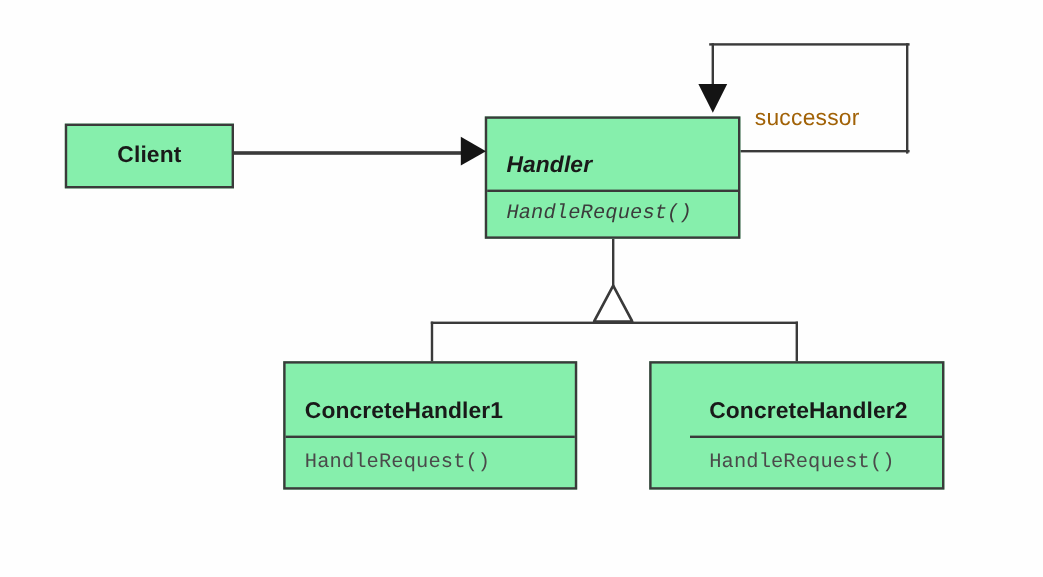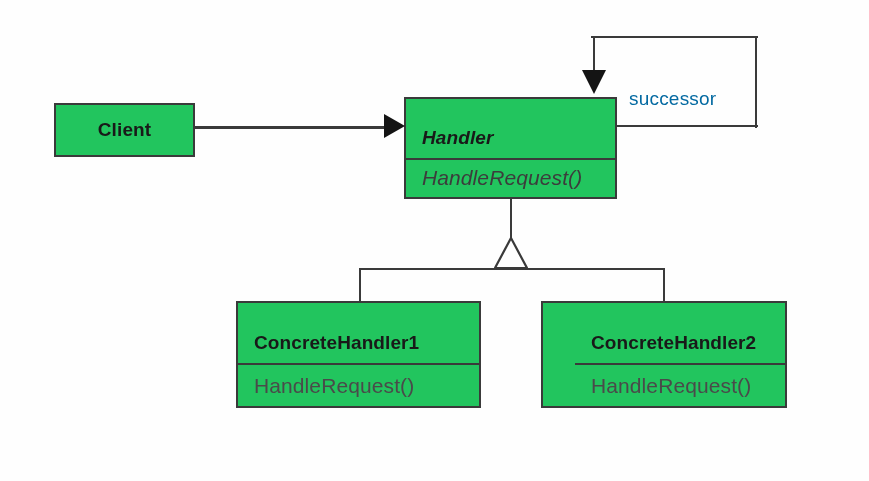--- a/index.html
+++ b/index.html
@@ -16,21 +16,21 @@
     position: relative;
     width: 869px;
     height: 481px;
     background: #fefefe;
     overflow: hidden;
   }
   
   .uml-box {
     position: absolute;
     box-sizing: border-box;
-    background: #22c55e;
+    background: #86efac;
     border: 2px solid #3a3a3a;
     display: flex;
     flex-direction: column;
     z-index: 4;
     text-align: right;
   }
   .uml-compartment {
     box-sizing: border-box;
     display: flex;
     align-items: center;
@@ -49,24 +49,25 @@
   }
   .name-text {
     font-size: 19px;
     font-weight: bold;
     letter-spacing: 0.1px;
   }
   .name-text.abstract {
     font-style: italic;
   }
   .op-text {
-    font-size: 21px;
+    font-size: 17px;
     font-weight: normal;
     color: #4a4a4a;
     letter-spacing: 0.1px;
+    font-family: Liberation Mono, monospace;
   }
   .op-text.abstract {
     font-style: italic;
     color: #3c3c3c;
   }
 
   
   #client-box      { left: 54px;  top: 103px; width: 141px; height: 54px; }
   #handler-box     { left: 404px; top: 97px;  width: 213px; height: 102px; }
   #concrete1-box   { left: 236px; top: 301px; width: 245px; height: 107px; }
@@ -125,21 +126,21 @@
     border-left: 12px solid transparent;
     border-right: 12px solid transparent;
     border-top: 24px solid #141414;
     z-index: 5;
   }
   #succ-label {
     position: absolute;
     left: 629px;
     top: 88px;
     font-size: 19px;
-    color: #0369a1;
+    color: #a16207;
     letter-spacing: 0.2px;
     white-space: nowrap;
     z-index: 6;
   }
 
   
   #gen-stem      { left: 510px; top: 199px; height: 40px; }
   #gen-triangle-outline {
     position: absolute;
     left: 494px;

